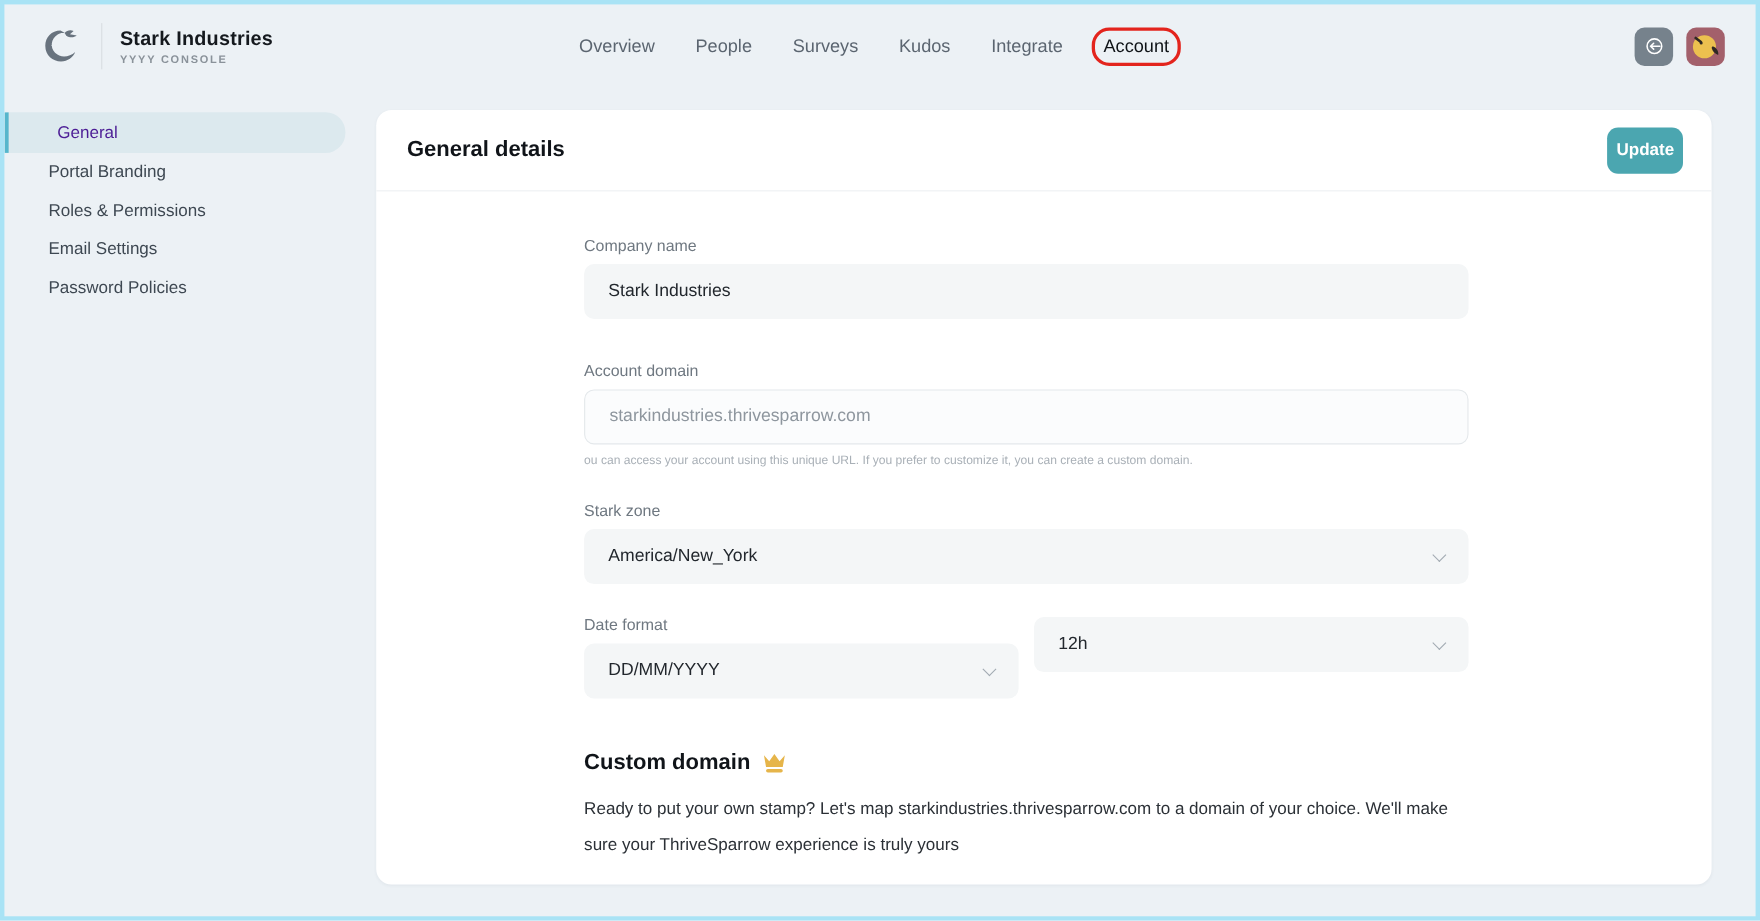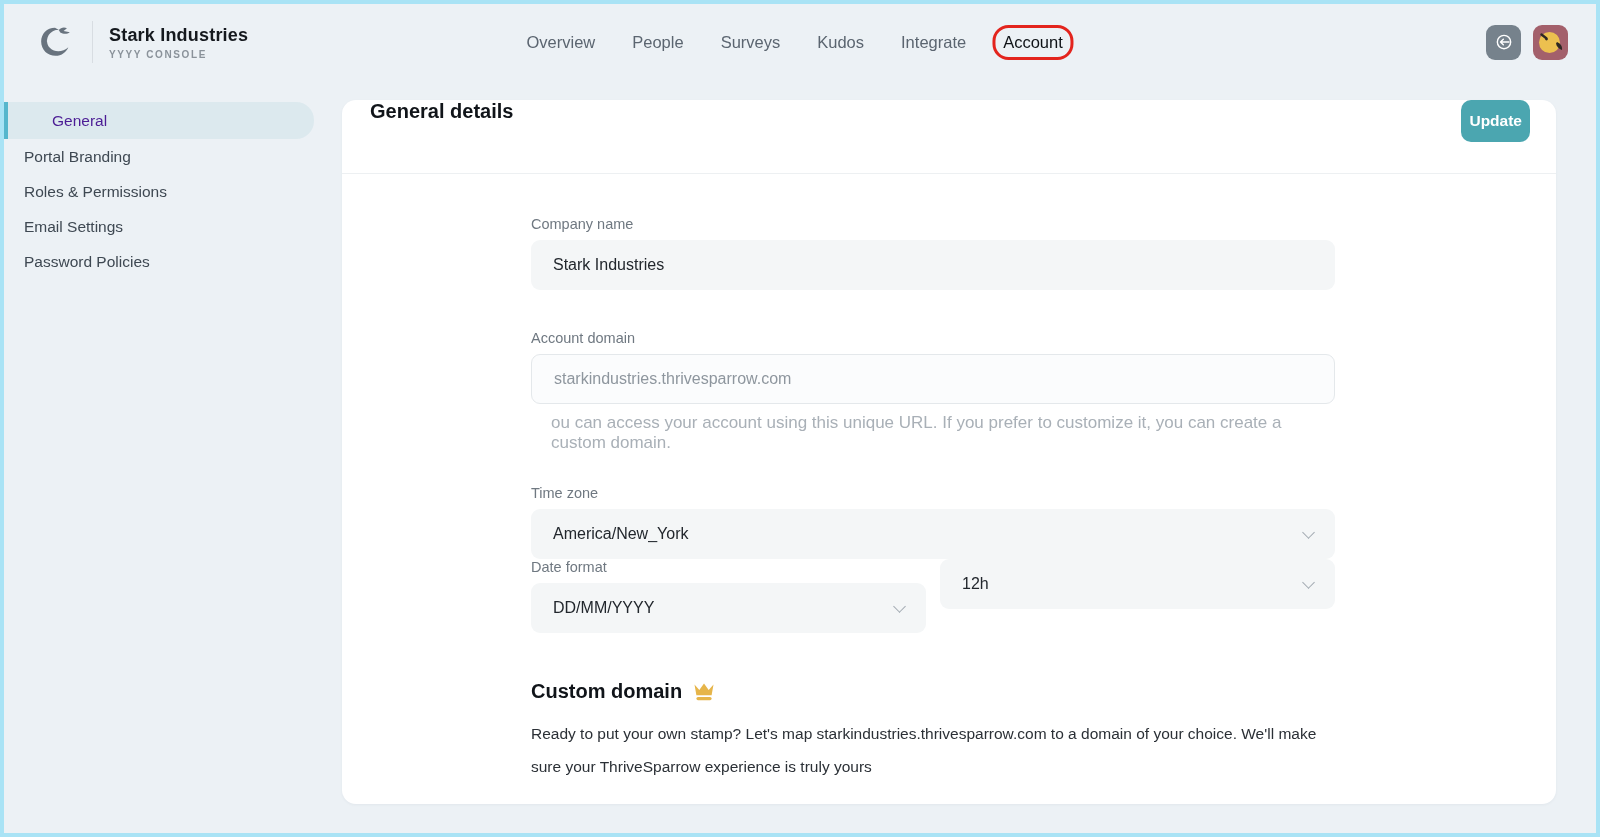--- a/index.html
+++ b/index.html
@@ -61,32 +61,32 @@
     margin-bottom:0; cursor:pointer;
   }
   .side-item + .side-item { margin-top:0; }
   .side-item.active {
     background:#DCE9EE;
     border-left:4px solid #56B6CC;
     border-radius:0 18px 18px 0;
     margin-right:20px; padding-left:44px;
     color:#4c1d95;
   }
-  .side-item:not(.active) { height:35px;padding-left:20px; }
+  .side-item:not(.active) { height:35px; }
 
   
   .main { flex:1; min-width:0; padding:20px 40px 0 8px; }
   .card {
     background:#FFFFFF; border-radius:14px;
     height:704px;
     box-shadow:0 1px 3px rgba(40,60,80,.05);
     overflow:hidden;
   }
   .card-header {
-    height:74px; display:flex; align-items:flex-start; justify-content:space-between;
+    height:74px; display:flex; align-items:center; justify-content:space-between;
     padding:0 26px 0 28px; border-bottom:1px solid #EDF0F2;
   }
   .card-title { font-size:20px; font-weight:bold; color:#101419; }
   .update-btn {
     background:#4BA6B0; color:#FFFFFF; font-weight:bold; font-size:15.5px;
     border:none; border-radius:10px; padding:12px 8px; cursor:pointer;
     font-family:"Liberation Sans", sans-serif;
   }
 
   .form-area { padding:42px 0 0 189px; width:100%; }
@@ -96,35 +96,35 @@
   .field + .field { margin-top:40px; }
   .field-label { display:block; font-size:14.5px; color:#6F7881; margin-bottom:8px; }
   .text-input {
     width:100%; height:50px; border:none; outline:none;
     background:#F4F6F7; border-radius:9px; padding:0 22px;
     font-size:16px; color:#22272D; font-family:"Liberation Sans", sans-serif;
   }
   .text-input.bordered {
     background:#FBFCFD; border:1px solid #E4E8EB; color:#8E969E;
   }
-  .helper-text { font-size:17px; color:#A9B0B7; margin-top:9px;margin-left:20px; }
+  .helper-text { font-size:11px; color:#A9B0B7; margin-top:9px; }
 
   .select {
     width:100%; height:50px; background:#F4F6F7; border-radius:9px;
     display:flex; align-items:center; justify-content:space-between;
     padding:0 22px; cursor:pointer;
   }
   .select-value { font-size:16px; color:#22272D; }
   .chevron {
     width:9px; height:9px; margin-top:-4px;
     border-right:1.6px solid #A2AAB2; border-bottom:1.6px solid #A2AAB2;
     transform:rotate(45deg);
   }
 
-  .two-col { display:flex; gap:14px; }
+  .two-col { display:flex; gap:14px; margin-top:30px; }
   .two-col .field { flex:1; margin-top:0; }
   .field.tz { margin-top:32px; }
 
   .custom-domain { margin-top:46px; }
   .cd-title-row { display:flex; align-items:center; gap:10px; }
   .cd-title { font-size:20px; font-weight:bold; color:#101419; }
   .crown { width:24px; height:22px; display:block; margin-top:2px; }
   .cd-desc {
     margin-top:14px; font-size:15.5px; color:#2B3036; line-height:2.15;
     max-width:820px;
@@ -215,21 +215,21 @@
               <input class="text-input" type="text" value="Stark Industries" style="">
             </div>
 
             <div class="field">
               <label class="field-label">Account domain</label>
               <input class="text-input bordered" type="text" readonly="" value="starkindustries.thrivesparrow.com" style="">
               <div class="helper-text">ou can access your account using this unique URL. If you prefer to customize it, you can create a custom domain.</div>
             </div>
 
             <div class="field tz">
-              <label class="field-label">Time zone</label>
+              <label class="field-label">Stark zone</label>
               <div class="select">
                 <span class="select-value">America/New_York</span>
                 <span class="chevron"></span>
               </div>
             </div>
 
             <div class="two-col">
               <div class="field">
                 <label class="field-label">Date format</label>
                 <div class="select">

